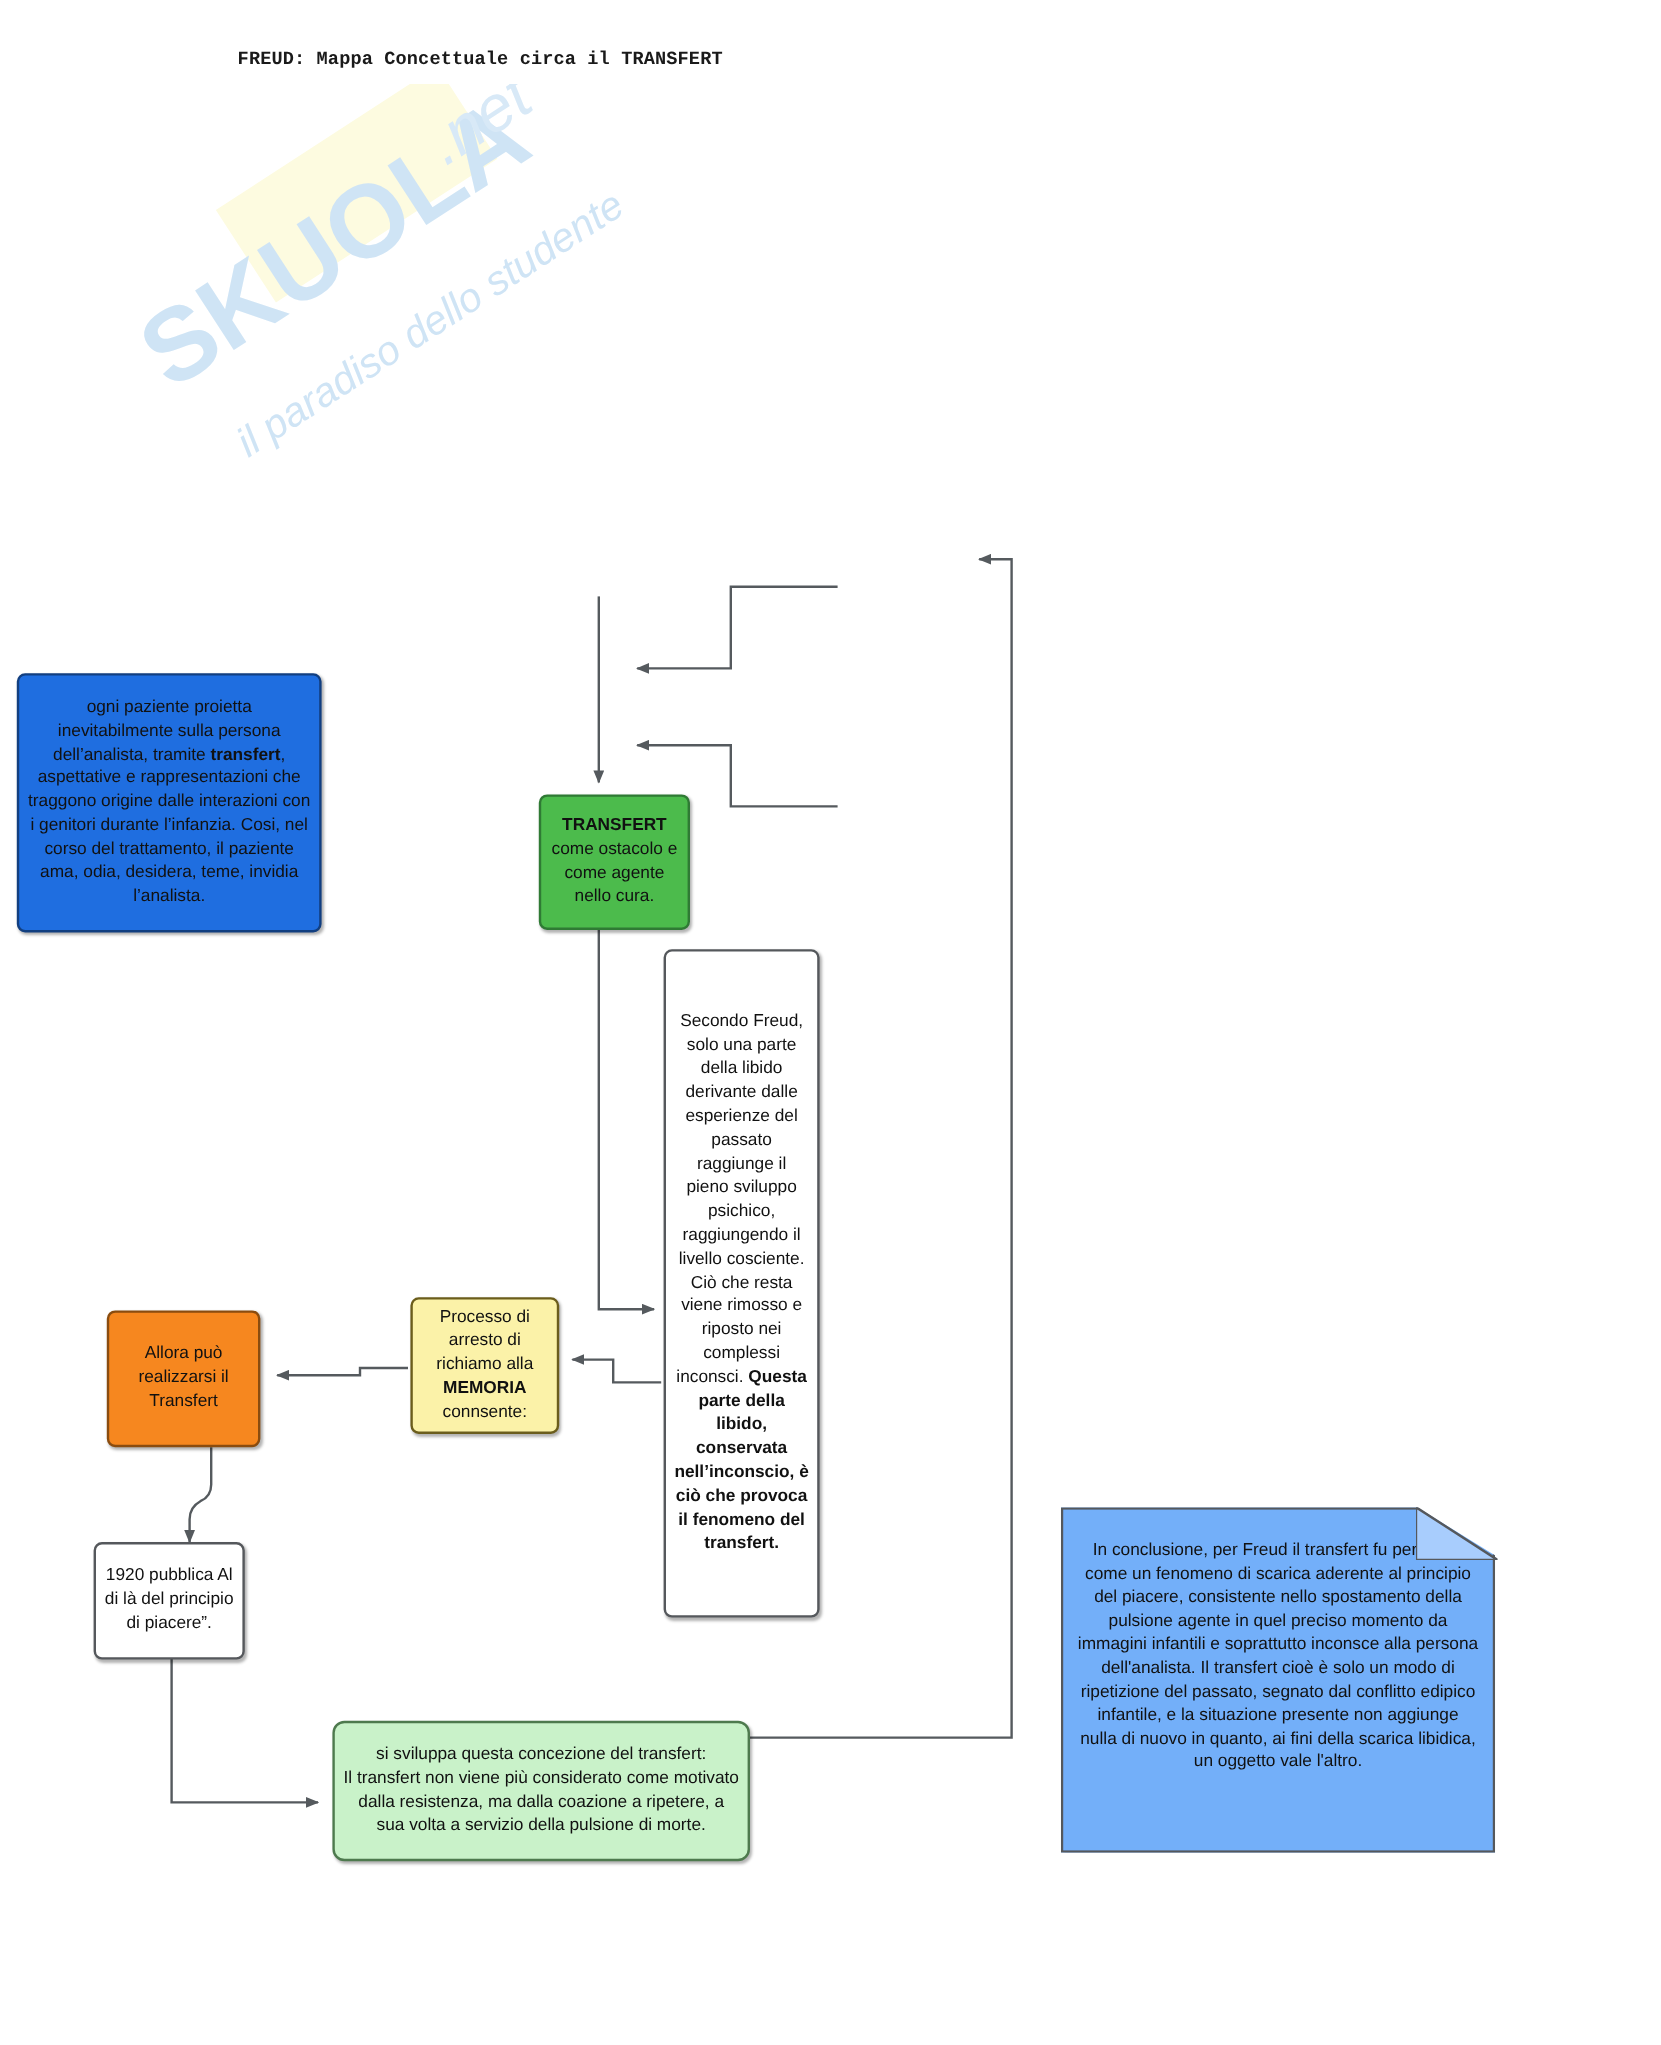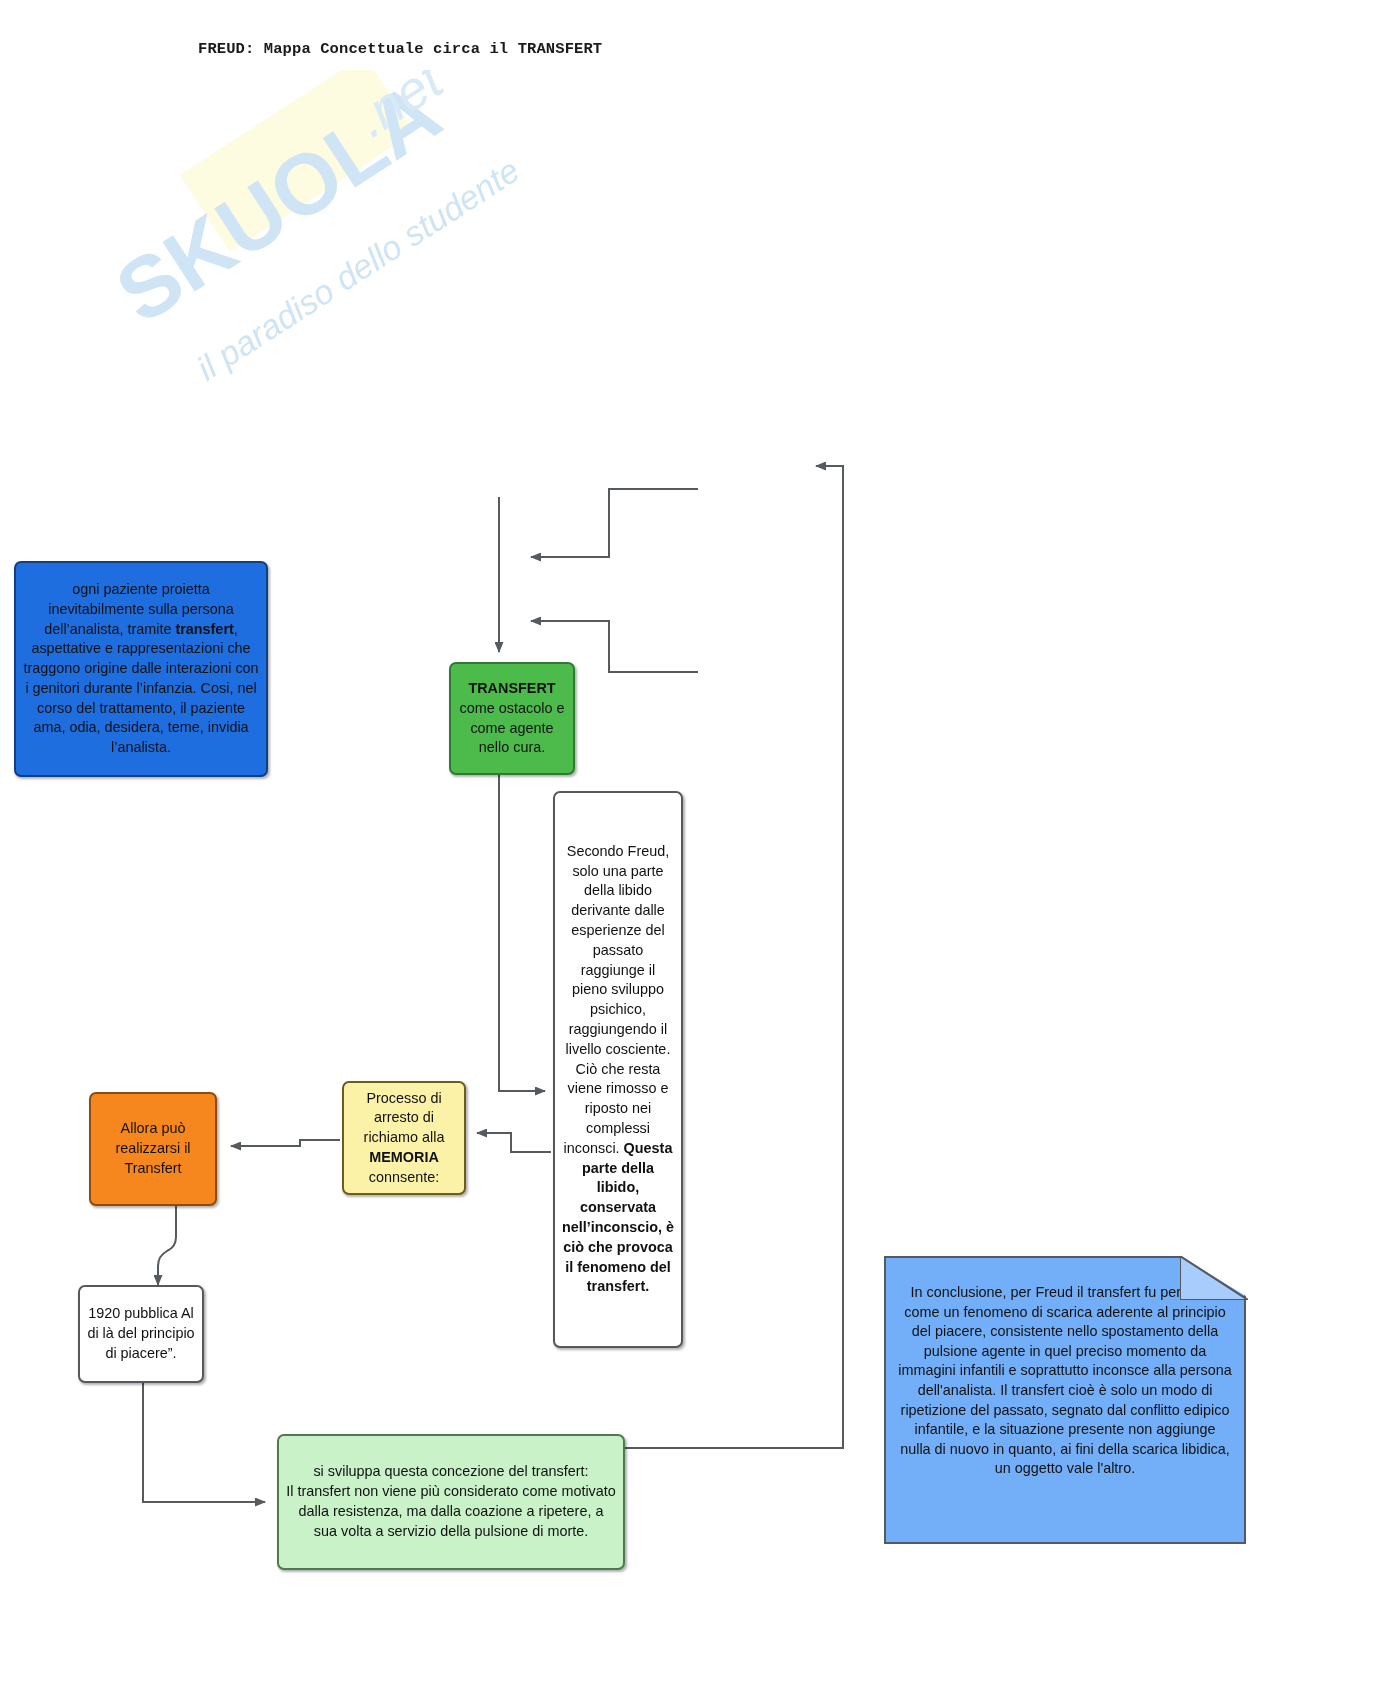--- a/index.html
+++ b/index.html
@@ -183,21 +183,21 @@
       Allora può realizzarsi il Transfert
     </div>
   </div>
 
   <div class="node plain" style="left:78px; top:1285px; width:126px; height:98px;">
     <div class="txt">
       1920 pubblica Al di là del principio di piacere”.
     </div>
   </div>
 
-  <div class="node lgreen" style="left:277px; top:1434px; width:348px; height:136px;">
+  <div class="node lgreen" style="left:277px; top:1434px; width:348px; height:117px;border-radius:10px;">
     <div class="txt">
       si sviluppa questa concezione del transfert:<br>
       Il transfert non viene più considerato come motivato dalla resistenza, ma dalla coazione a ripetere, a sua volta a servizio della pulsione di morte.
     </div>
   </div>
 
   <div id="note-conclusione">
     <span>In conclusione, per Freud il transfert fu percepito come un fenomeno di scarica aderente al principio del piacere, consistente nello spostamento della pulsione agente in quel preciso momento da immagini infantili e soprattutto inconsce alla persona dell'analista. Il transfert cioè è solo un modo di ripetizione del passato, segnato dal conflitto edipico infantile, e la situazione presente non aggiunge nulla di nuovo in quanto, ai fini della scarica libidica, un oggetto vale l'altro.</span>
   </div>
   <svg id="note-fold" viewBox="0 0 68 44" xmlns="http://www.w3.org/2000/svg">

